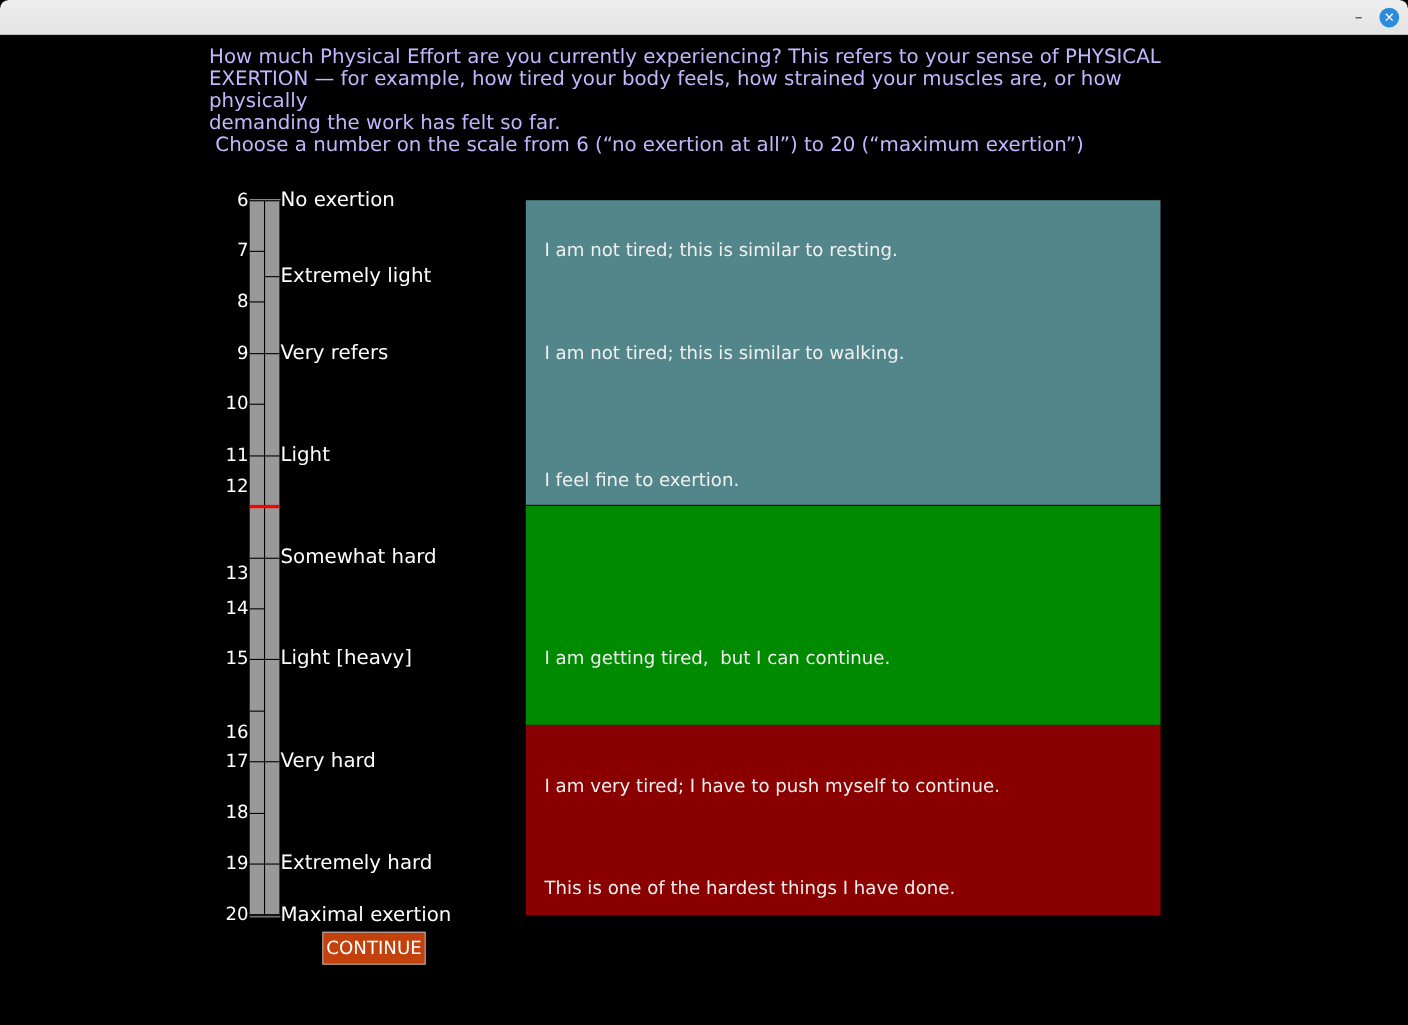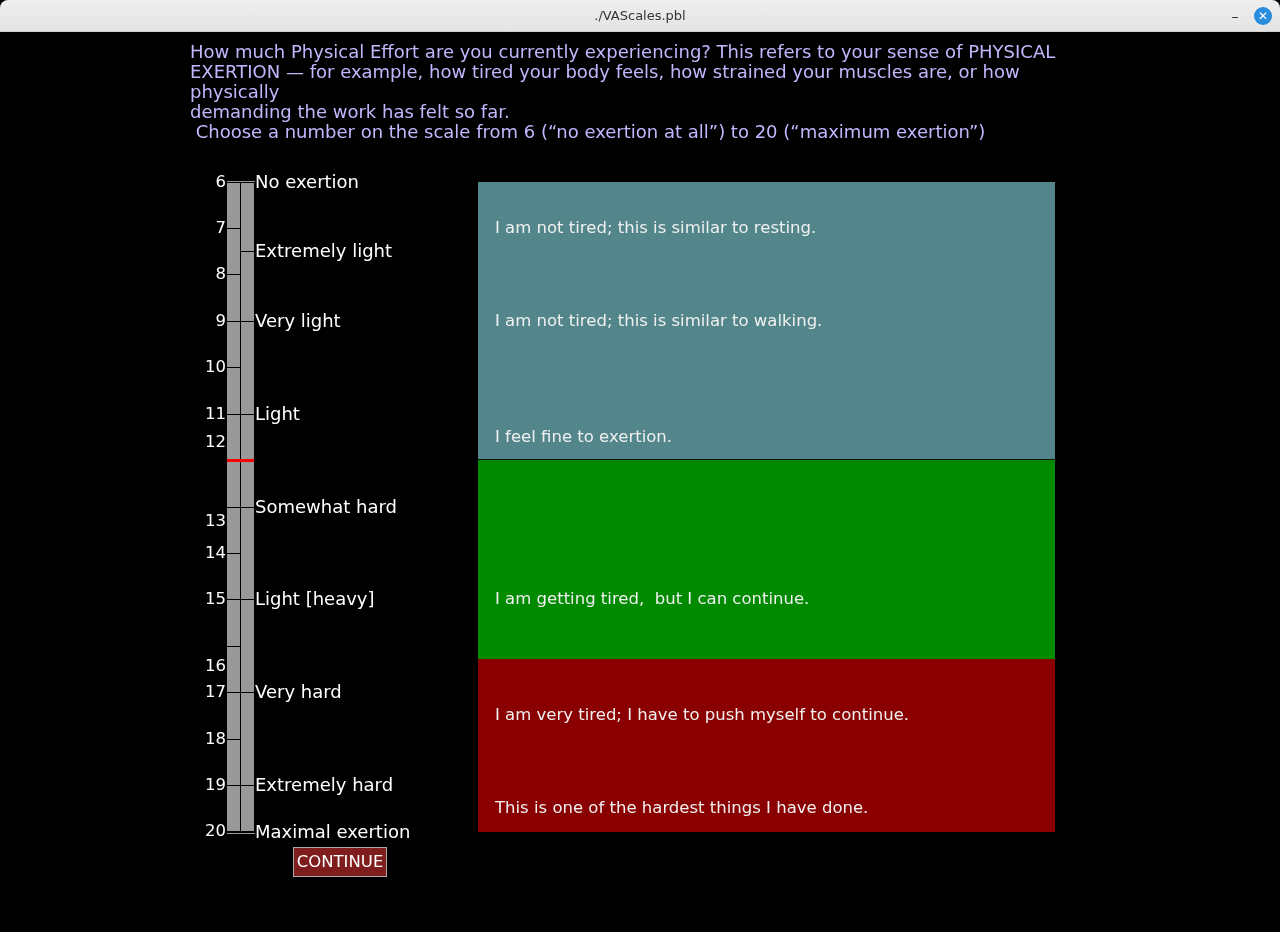--- a/index.html
+++ b/index.html
@@ -44,40 +44,39 @@
   }
   .tick-l { position: absolute; left: 227px; width: 13px; height: 1px; background: #000; }
   .tick-r { position: absolute; left: 241px; width: 13px; height: 1px; background: #000; }
   .verbal {
     position: absolute; left: 255px; font-size: 18px; line-height: 20px; white-space: nowrap;
   }
   .marker { position: absolute; left: 227px; width: 27px; height: 3px; background: #ff0000; }
 
   .continue-btn {
     position: absolute; left: 293px; top: 847px; width: 94px; height: 30px;
-    border: 1px solid #aaa; background: #7f1d1d; color: #fff;
+    border: 1px solid #aaa; background: #c2410c; color: #fff;
     font-size: 16.5px; line-height: 28px; text-align: center;
     font-family: "DejaVu Sans", sans-serif;
   }
 
   .panel { position: absolute; left: 478px; width: 577px; }
   .panel.teal { top: 182px; height: 277px; background: #53868a; }
   .panel.green { top: 460px; height: 199px; background: #008a00; }
   .panel.red { top: 659px; height: 173px; background: #8a0000; }
   .divider { position: absolute; left: 478px; top: 459px; width: 577px; height: 1px; background: #111; }
   .panel-text {
     position: absolute; left: 495px; font-size: 16.5px; line-height: 20px;
     color: #f0f0f0; white-space: pre;
   }
 </style>
 </head>
 <body>
 
 <div class="titlebar">
-  <div class="title">./VAScales.pbl</div>
   <div class="minimize">–</div>
   <div class="close">✕</div>
 </div>
 
 <div class="question">How much Physical Effort are you currently experiencing? This refers to your sense of PHYSICAL
 EXERTION — for example, how tired your body feels, how strained your muscles are, or how physically
 demanding the work has felt so far.
  Choose a number on the scale from 6 (“no exertion at all”) to 20 (“maximum exertion”)</div>
 
 <div class="scale">
@@ -125,21 +124,21 @@
   <div class="tick-r" style="top:599px"></div>
   <div class="tick-r" style="top:692px"></div>
   <div class="tick-r" style="top:785px"></div>
   <div class="tick-r" style="top:831px"></div>
   <div class="bar-top-line" style="top:833px"></div>
 
   <div class="marker" style="top:459px"></div>
 
   <div class="verbal" style="top:172px">No exertion</div>
   <div class="verbal" style="top:241px">Extremely light</div>
-  <div class="verbal" style="top:311px">Very light</div>
+  <div class="verbal" style="top:311px">Very refers</div>
   <div class="verbal" style="top:404px">Light</div>
   <div class="verbal" style="top:497px">Somewhat hard</div>
   <div class="verbal" style="top:589px">Light [heavy]</div>
   <div class="verbal" style="top:682px">Very hard</div>
   <div class="verbal" style="top:775px">Extremely hard</div>
   <div class="verbal" style="top:822px">Maximal exertion</div>
 </div>
 
 <button class="continue-btn">CONTINUE</button>
 

